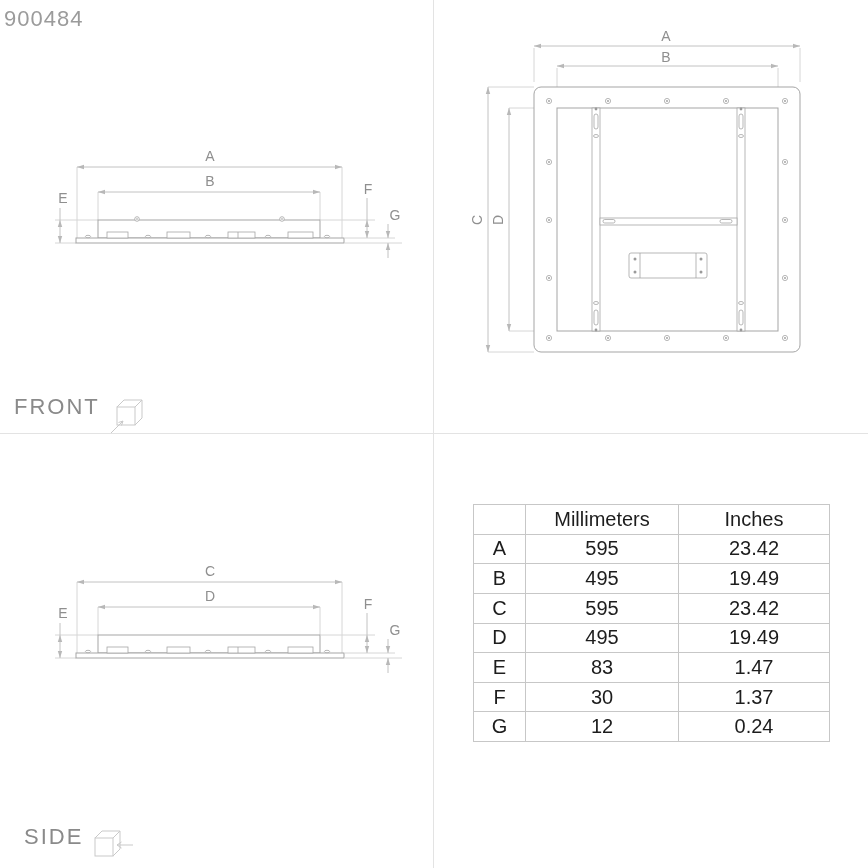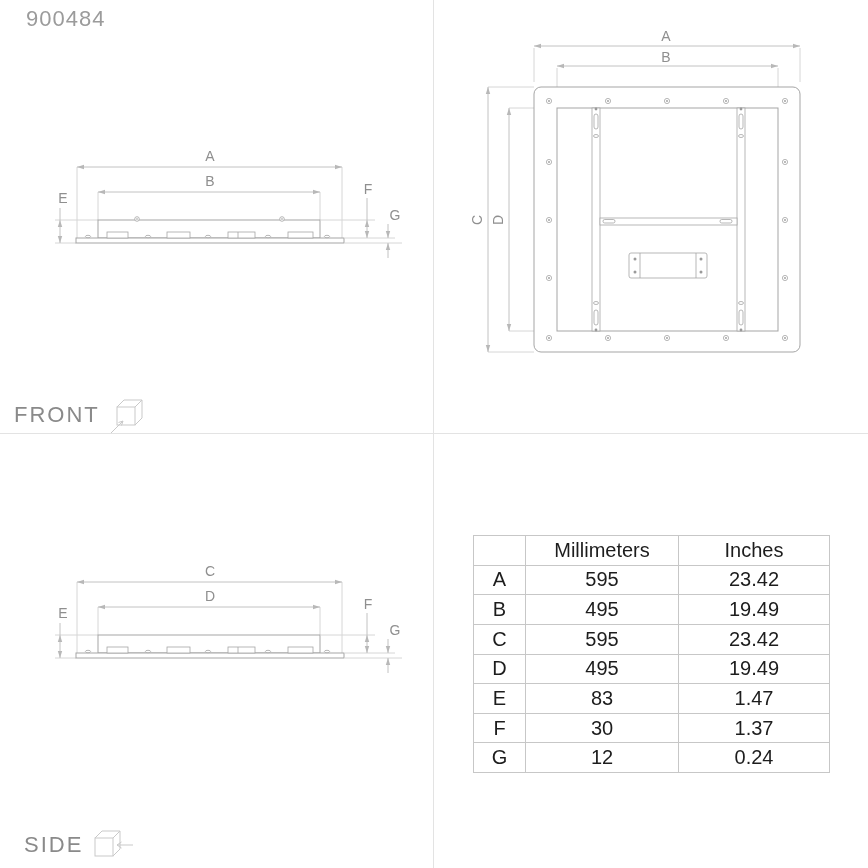--- a/index.html
+++ b/index.html
@@ -1,33 +1,33 @@
 <!DOCTYPE html>
 <html><head>
 <meta charset="utf-8">
 <style>
   html,body{margin:0;padding:0;background:#fff;}
   .canvas{position:relative;width:868px;height:868px;background:#ffffff;overflow:hidden;
           font-family:"Liberation Sans", sans-serif;}
   .divider-v{position:absolute;left:433px;top:0;width:1px;height:868px;background:#e3e3e3;}
   .divider-h{position:absolute;left:0;top:433px;width:868px;height:1px;background:#e3e3e3;}
-  .product-code{position:absolute;left:26px;top:6px;font-size:22px;color:#9b9b9b;letter-spacing:1px;}
-  .view-label{position:absolute;display:flex;align-items:center;color:#8a8a8a;
+  .product-code{position:absolute;left:4px;top:6px;font-size:22px;color:#9b9b9b;letter-spacing:1px;}
+  .view-label{position:absolute;display:flex;align-items:flex-start;color:#8a8a8a;
               font-size:22px;letter-spacing:2px;}
   .view-label .txt{line-height:26px;}
   .view-label svg{margin-left:8px;}
   svg.drawing{position:absolute;overflow:visible;}
   .dim-text{font-family:"Liberation Sans", sans-serif;font-size:14px;fill:#8f8f8f;}
   .ext{stroke:#d6d6d6;stroke-width:1;fill:none;}
   .dim{stroke:#c2c2c2;stroke-width:1;fill:none;}
   .obj{stroke:#a5a5a5;stroke-width:1;fill:#ffffff;}
   .objthin{stroke:#a5a5a5;stroke-width:0.8;fill:#ffffff;}
   .dotfill{fill:#9a9a9a;stroke:none;}
   .cube{stroke:#c9c9c9;stroke-width:1;fill:none;}
-  table.dims{position:absolute;left:473px;top:535px;width:356px;height:238px;
+  table.dims{position:absolute;left:473px;top:504px;width:356px;height:238px;
              border-collapse:collapse;table-layout:fixed;font-size:20px;color:#1d1d1d;}
   table.dims td,table.dims th{border:1px solid #c7c7c7;text-align:center;vertical-align:middle;
              font-weight:normal;padding:0;height:28px;background:#fff;}
   table.dims col.c-key{width:52px;} table.dims col.c-mm{width:153px;} table.dims col.c-in{width:151px;}
 </style>
 </head>
 <body>
 
 <div class="canvas">
 

